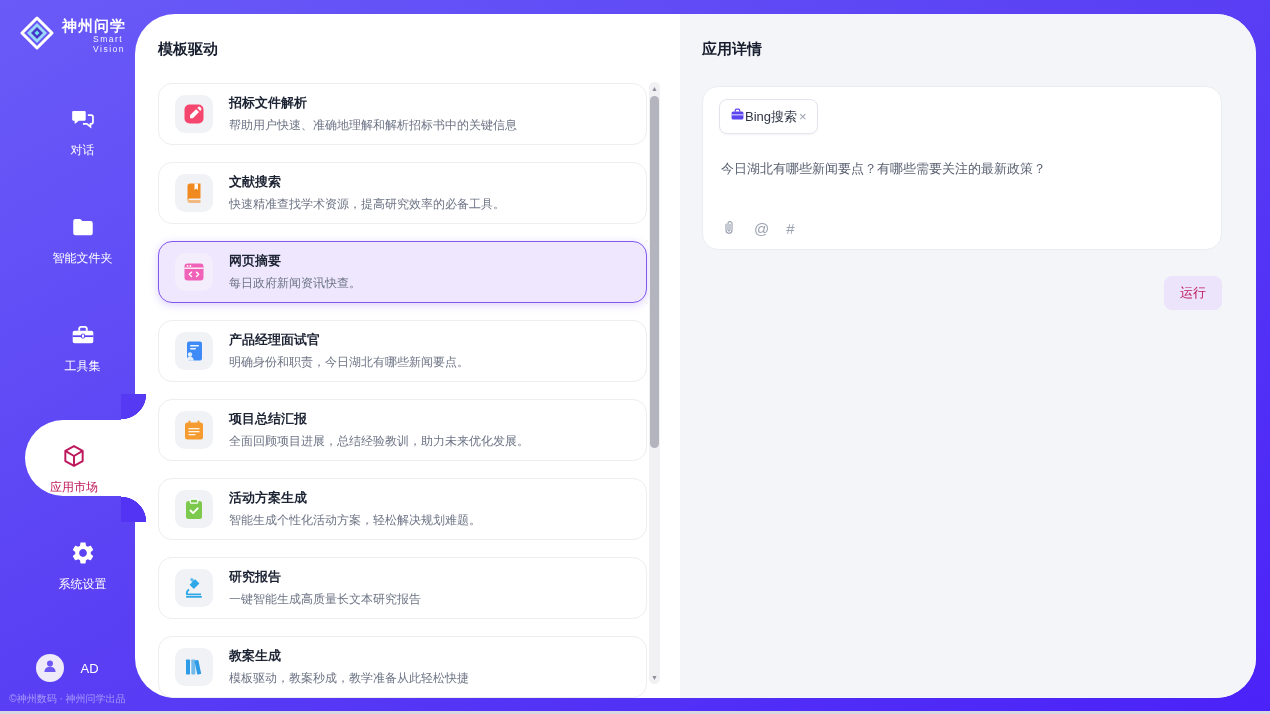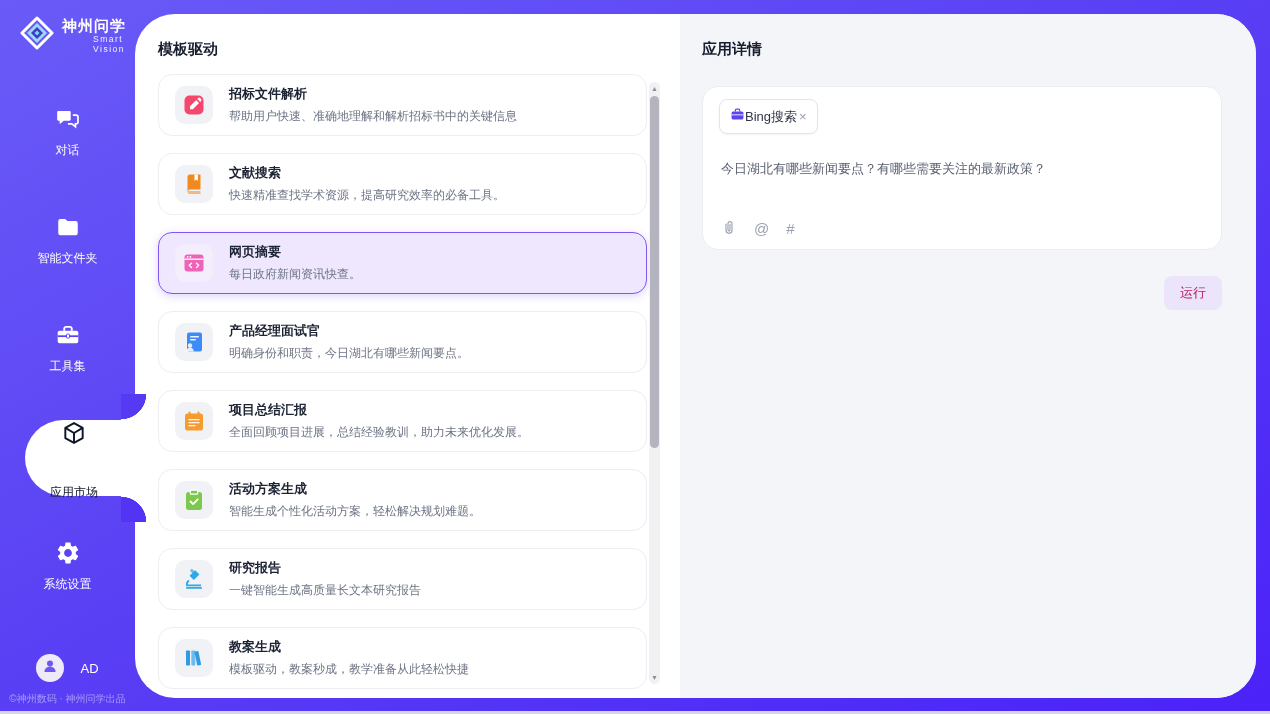--- a/index.html
+++ b/index.html
@@ -7,48 +7,48 @@
   .page{position:relative;width:1270px;height:714px;overflow:hidden;
     background:linear-gradient(150deg,#6a5bf8 0%,#5a41f4 45%,#4b22f8 100%);}
   .bottom-line{position:absolute;left:0;right:0;bottom:0;height:3px;background:#d7d7e2;}
 
   
   .sidebar{position:absolute;left:0;top:0;width:135px;height:100%;z-index:2;}
   .brand{display:flex;align-items:flex-end;gap:8px;padding:16px 0 0 20px;color:#fff;}
   .brand-name{font-size:15px;font-weight:700;letter-spacing:1px;line-height:1.15;}
   .brand-sub{font-size:8.5px;letter-spacing:1.5px;opacity:.92;margin-left:31px;}
   .nav{position:absolute;left:0;top:0;width:100%;height:100%;}
-  .nav-item{position:absolute;left:0;width:100%;display:flex;flex-direction:column;align-items:center;
+  .nav-item{position:absolute;left:15px;width:100%;display:flex;flex-direction:column;align-items:center;
     color:#fff;cursor:pointer;}
   .nav-item:nth-child(1){top:106px;}
   .nav-item:nth-child(2){top:214px;}
   .nav-item:nth-child(3){top:322px;}
   .nav-item:nth-child(4){top:420px;}
   .nav-item:nth-child(5){top:540px;}
   .nav-label{font-size:12px;margin-top:6px;}
   .nav-item.active{left:25px;width:110px;height:76px;background:#fff;border-radius:38px 0 0 38px;
-    color:#0f172a;justify-content:flex-start;padding-right:12px;box-sizing:border-box;gap:28px;}
+    color:#be185d;justify-content:flex-end;padding-right:12px;box-sizing:border-box;}
   .nav-item.active::before{content:"";position:absolute;right:-12px;top:-26px;width:26px;height:26px;
     background:radial-gradient(circle 26px at 0 0,#5639f3 25px,#fff 25.5px);}
   .nav-item.active::after{content:"";position:absolute;right:-12px;bottom:-26px;width:26px;height:26px;
     background:radial-gradient(circle 26px at 0 100%,#5334f4 25px,#fff 25.5px);}
   .user-row{position:absolute;left:0;bottom:32px;width:100%;display:flex;align-items:center;justify-content:center;gap:16px;}
   .avatar{width:28px;height:28px;border-radius:50%;background:#eeeaf9;display:flex;align-items:center;justify-content:center;}
   .user-name{color:#fff;font-size:13px;}
   .side-footer{position:absolute;left:0;bottom:8px;width:100%;text-align:center;
     font-size:10px;color:rgba(255,255,255,.45);white-space:nowrap;}
 
   
   .content{position:absolute;left:135px;top:14px;right:14px;bottom:16px;background:#fff;
     border-radius:40px;display:flex;overflow:hidden;z-index:1;}
 
   
   .list-panel{width:545px;flex:none;position:relative;box-sizing:border-box;padding:26px 0 0 23px;}
   .panel-title{font-size:15px;font-weight:700;color:#171e2e;}
-  .cards{margin-top:15px;width:489px;}
+  .cards{margin-top:24px;width:489px;}
   .card{display:flex;align-items:center;height:62px;border:1px solid #ededf2;border-radius:14px;
     background:#fff;margin-bottom:17px;padding:0 16px;box-sizing:border-box;cursor:pointer;}
   .card.selected{background:#efe7fd;border:1.5px solid #8157f0;box-shadow:0 2px 8px rgba(120,80,245,.25);}
   .app-icon{width:38px;height:38px;border-radius:10px;background:#f1f2f6;flex:none;
     display:flex;align-items:center;justify-content:center;margin-right:16px;}
   .card.selected .app-icon{background:#f4edfc;}
   .card-name{font-size:13px;font-weight:700;color:#1c2333;}
   .card-desc{font-size:12px;color:#6d7485;margin-top:5px;}
   .scrollbar{position:absolute;right:20px;top:68px;bottom:14px;width:11px;background:#f1f1f4;border-radius:6px;}
   .scroll-thumb{position:absolute;left:1px;top:14px;width:9px;height:352px;background:#b4b4be;border-radius:5px;cursor:pointer;}

